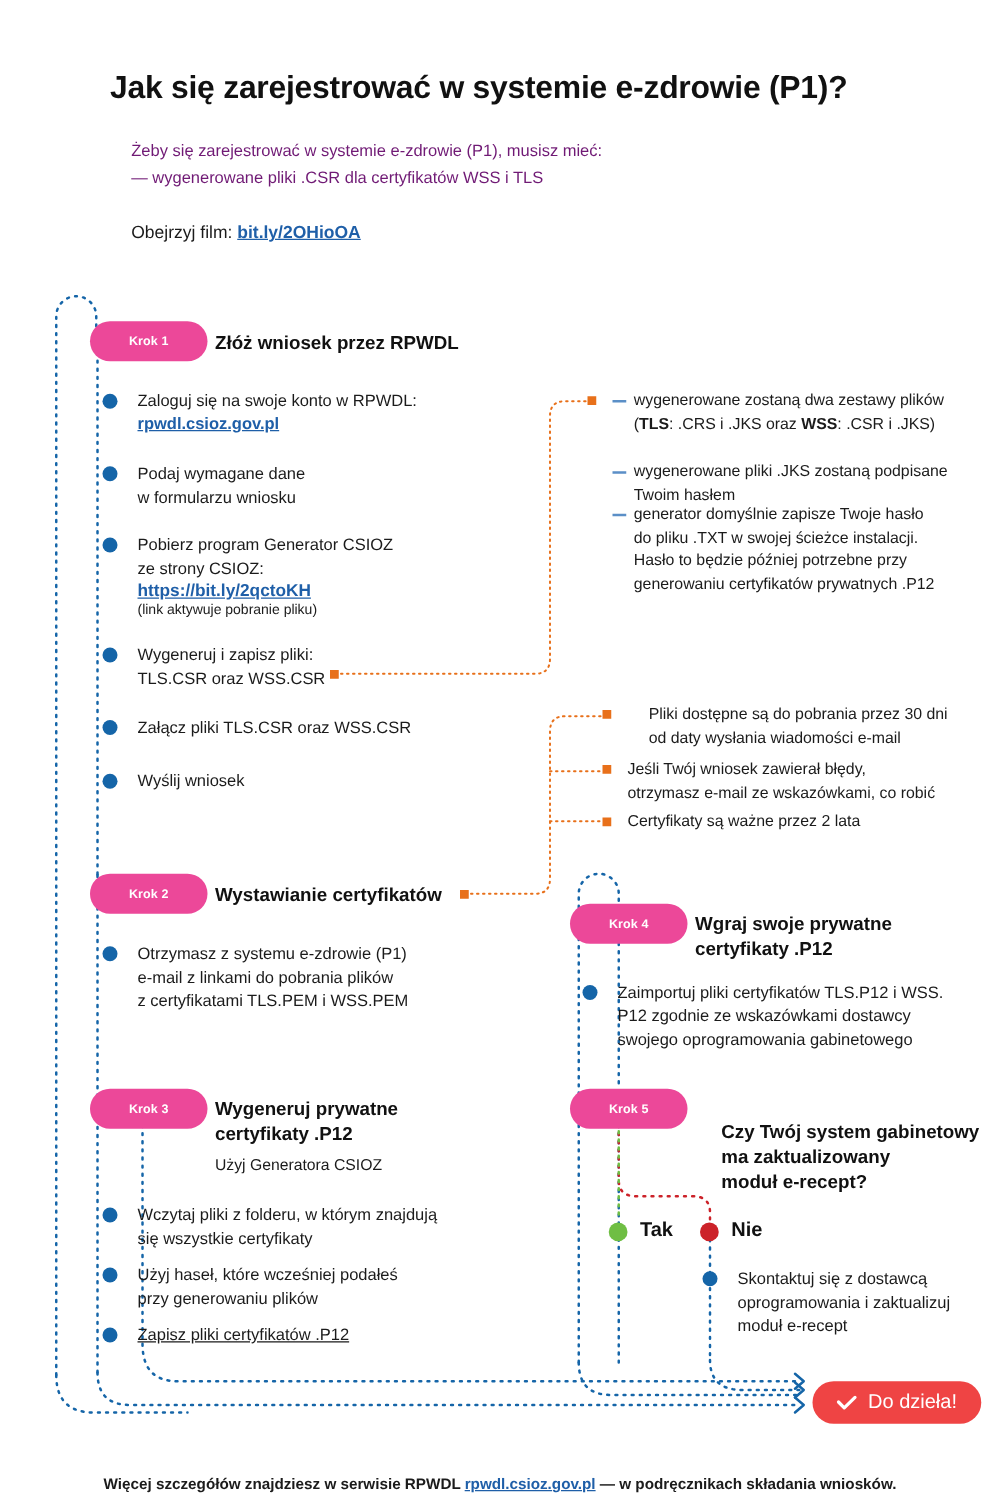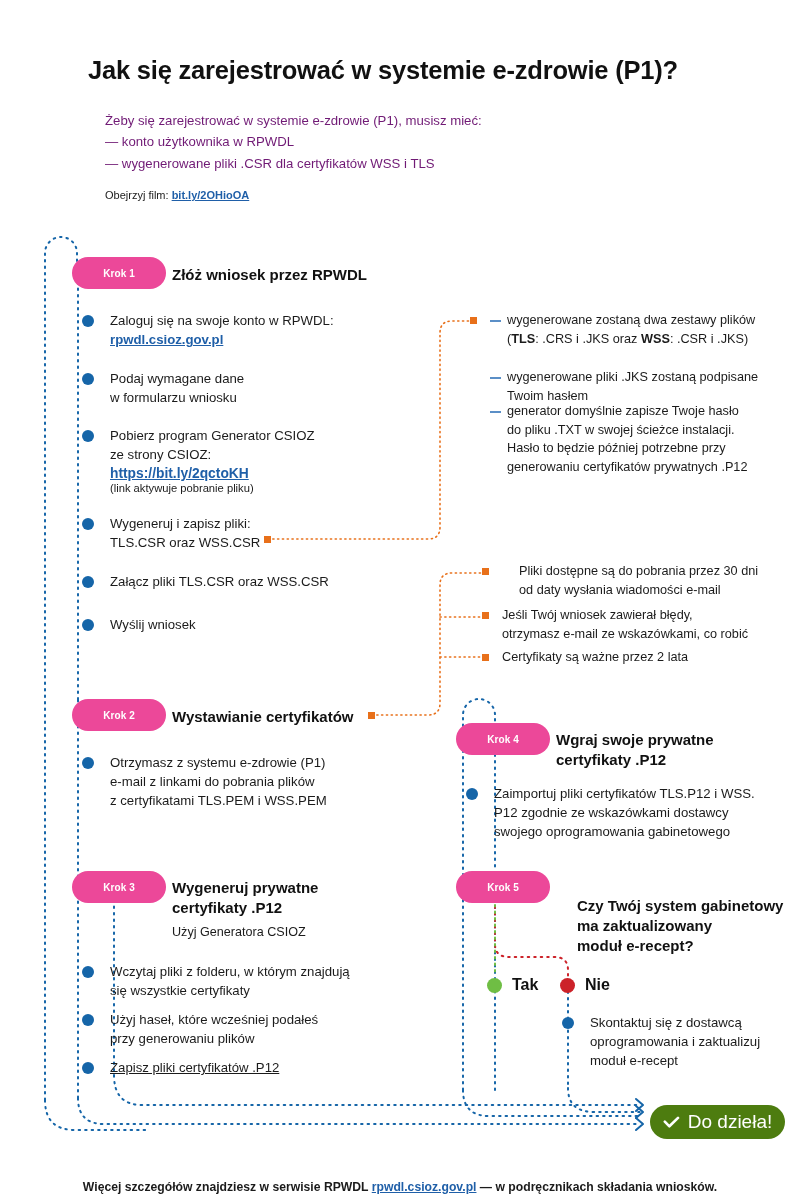--- a/index.html
+++ b/index.html
@@ -23,22 +23,22 @@
     position:absolute; left:88px; top:55px; width:680px;
     font-size:25.5px; font-weight:bold; letter-spacing:-0.2px;
     color:#111; line-height:1.2;
   }
   .intro {
     position:absolute; left:105px; top:110px; width:600px;
     font-size:13.2px; line-height:1.62; color:#701a75;
   }
   .intro .ln { display:block; }
   .watch {
-    position:absolute; left:105px; top:189px;
-    font-size:11px; color:#1b1b1b;
+    position:absolute; left:105px; top:177px;
+    font-size:14px; color:#1b1b1b;
   }
   a.lnk { color:#1f5fa8; font-weight:bold; text-decoration:underline; }
 
   
   .pill {
     position:absolute; z-index:3;
     background:#ec4899; color:#fff;
     border-radius:18px;
     font-weight:bold; font-size:10px;
     height:32px; width:94px;
@@ -83,24 +83,24 @@
   }
 
   
   .branch { position:absolute; z-index:3; display:flex; align-items:center; }
   .branch .bdot { width:15px; height:15px; border-radius:50%; }
   .branch .blabel { font-weight:bold; font-size:16px; margin-left:10px; color:#111; }
 
   
   .cta {
     position:absolute; z-index:3;
-    background:#4d7c0f; color:#fff;
+    background:#ef4444; color:#fff;
     border-radius:20px; height:34px; width:135px;
     display:flex; align-items:center; justify-content:center; gap:8px;
-    font-size:19px; font-weight:normal;
+    font-size:16px; font-weight:normal;
     cursor:pointer;
   }
   .cta svg { display:block; }
 
   
   .footer {
     position:absolute; left:0; top:1180px; width:800px;
     text-align:center; font-size:12.2px; color:#1b1b1b; font-weight:bold;
     z-index:3;
   }
@@ -157,21 +157,20 @@
       <path d="M372,715 L428,715 Q440,715 440,703 L440,585 Q440,573 452,573 L482,573"></path>
       <path d="M440,617 L482,617"></path>
       <path d="M440,657 L482,657"></path>
     </g>
   </svg>
 
   <div class="title">Jak się zarejestrować w systemie e-zdrowie (P1)?</div>
 
   <div class="intro">
     <span class="ln">Żeby się zarejestrować w systemie e-zdrowie (P1), musisz mieć:</span>
-    <span class="ln">— konto użytkownika w RPWDL</span>
     <span class="ln">— wygenerowane pliki .CSR dla certyfikatów WSS i TLS</span>
   </div>
 
   <div class="watch">
     <span>Obejrzyj film:</span>
     <a class="lnk" href="#">bit.ly/2OHioOA</a>
   </div>
 
   <div class="pill" style="left:72px; top:257px;">Krok 1</div>
   <div class="pill-title" style="left:172px; top:265px; width:290px;">Złóż wniosek przez RPWDL</div>

